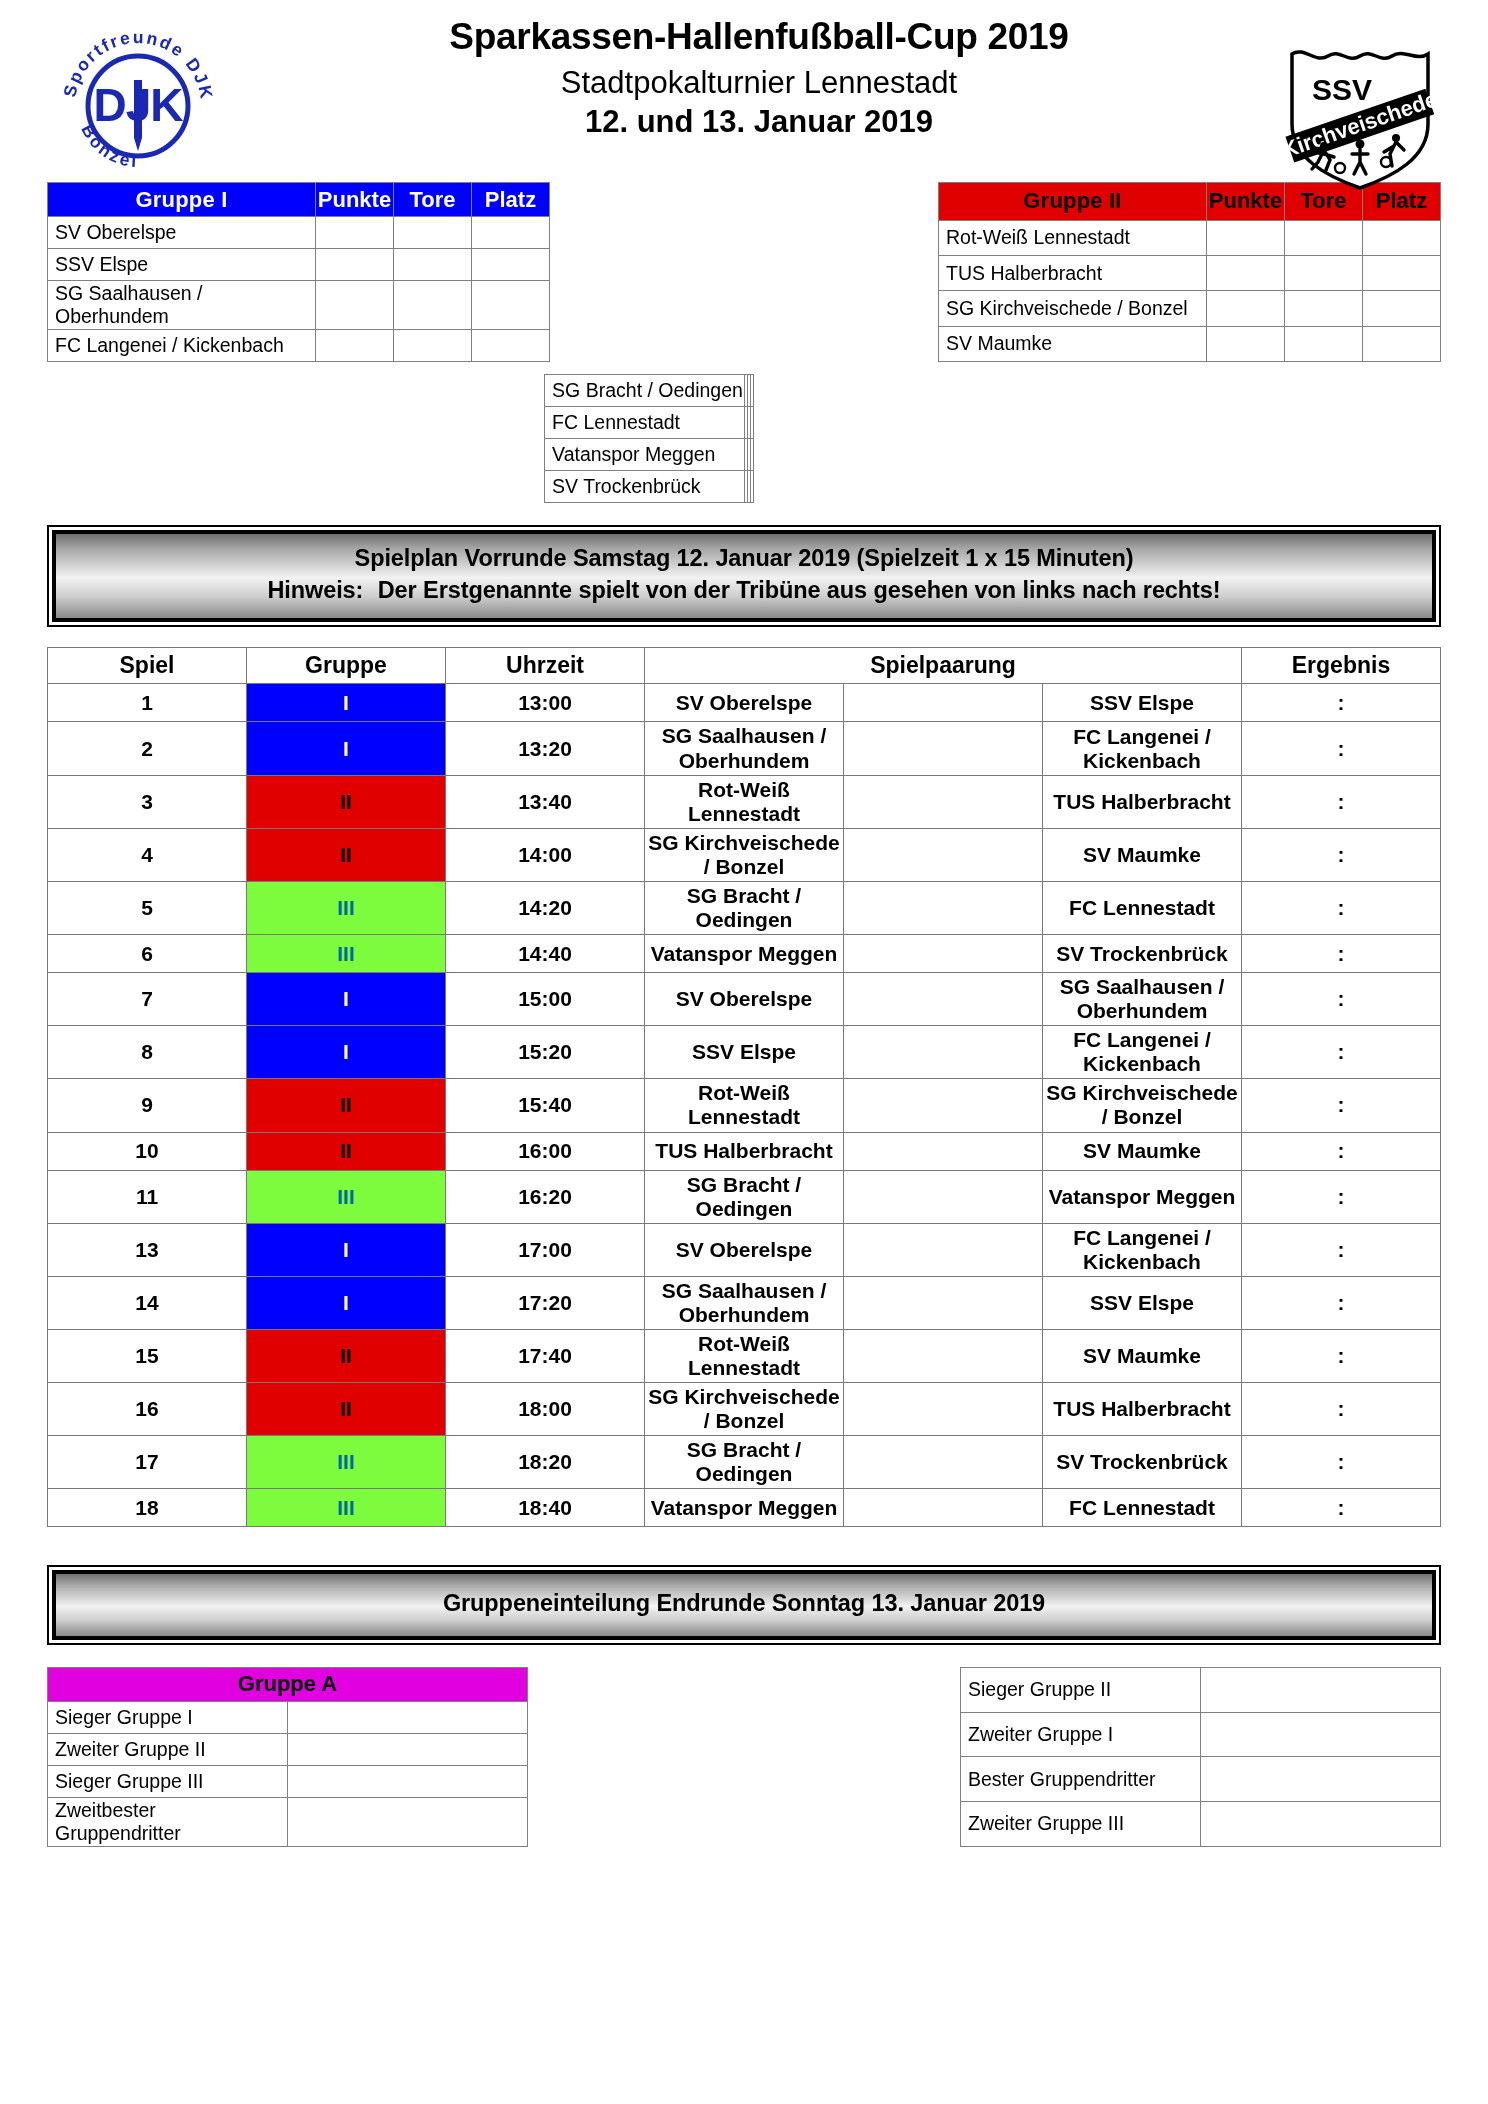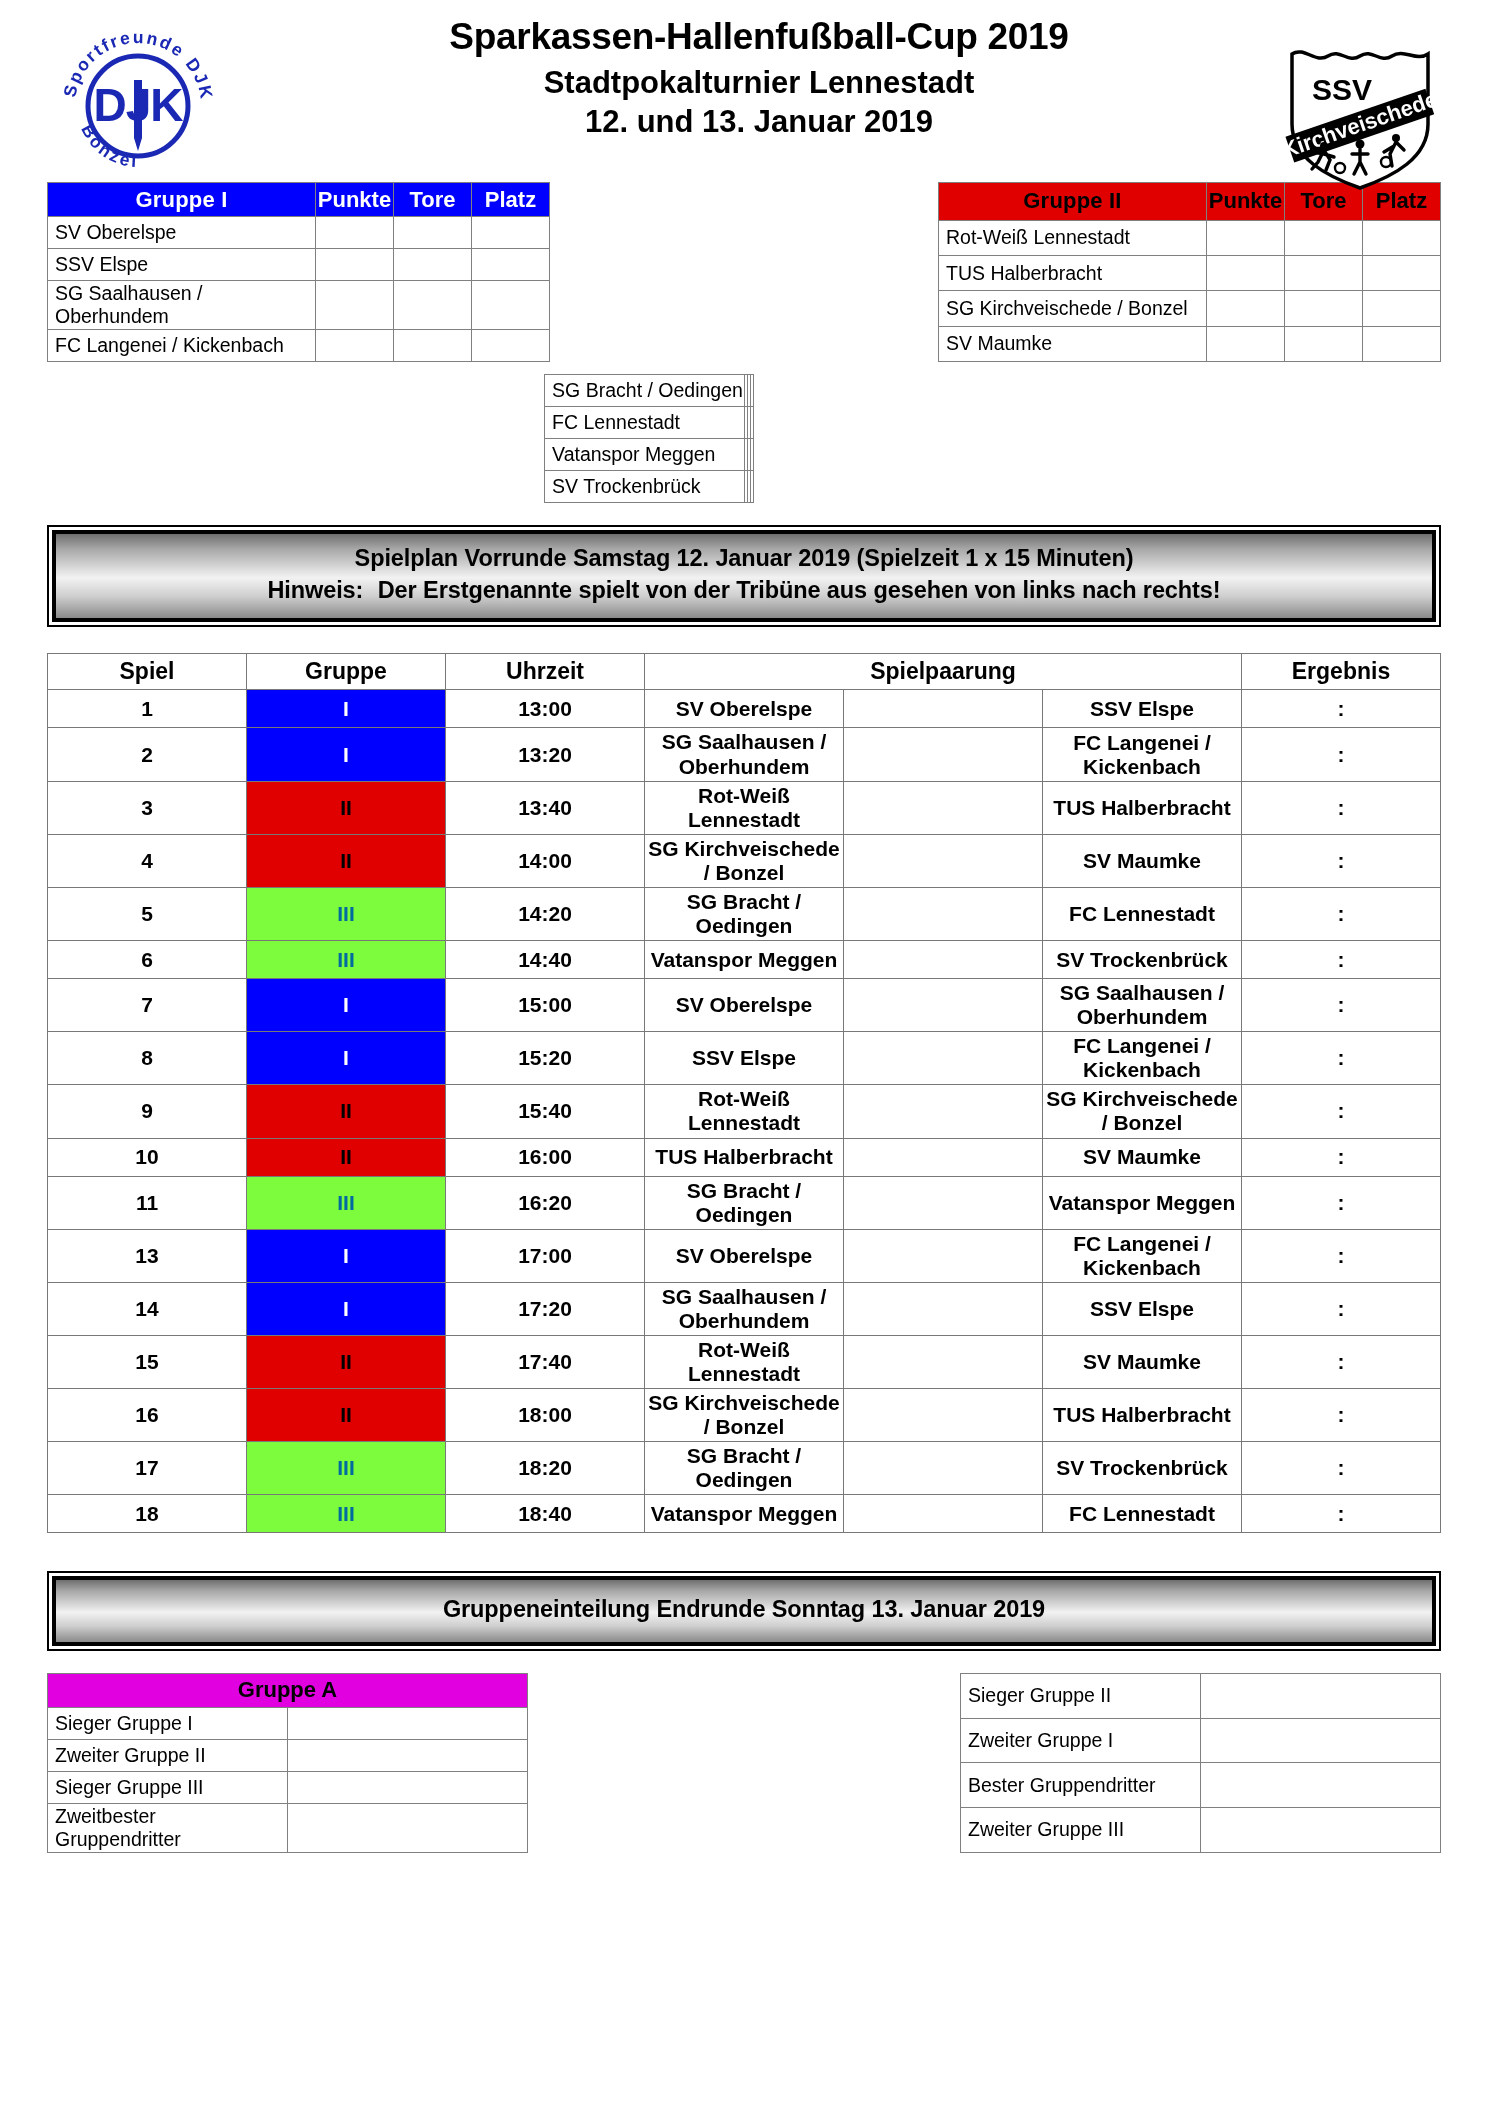--- a/index.html
+++ b/index.html
@@ -38,21 +38,21 @@
   }
   .title-main {
     font-size: 37px;
     font-weight: bold;
     letter-spacing: -0.3px;
     line-height: 1.05;
     margin-bottom: 9px;
   }
   .title-sub {
     font-size: 31px;
-    font-weight: bold;
+    font-weight: normal;
     line-height: 1.12;
     margin-bottom: 4px;
   }
   .title-date {
     font-size: 31px;
     font-weight: bold;
     line-height: 1.12;
   }
 
   
@@ -119,21 +119,21 @@
     font-weight: bold;
     line-height: 1.35;
     color: #000;
     letter-spacing: -0.1px;
   }
   .banner-note .note-label { margin-right: 8px; }
 
   .banner-outer.single .banner-inner { padding: 14px 10px 16px 10px; }
 
   
-  .sched-wrap { padding: 12px 47px; margin-top: 14px; }
+  .sched-wrap { padding: 12px 47px; margin-top: 8px; }
   table.sched {
     border-collapse: collapse;
     table-layout: fixed;
     width: 100%;
     font-size: 21px;
   }
   table.sched th, table.sched td {
     border: 1.5px solid #787878;
     text-align: center;
     padding: 2px 3px;

